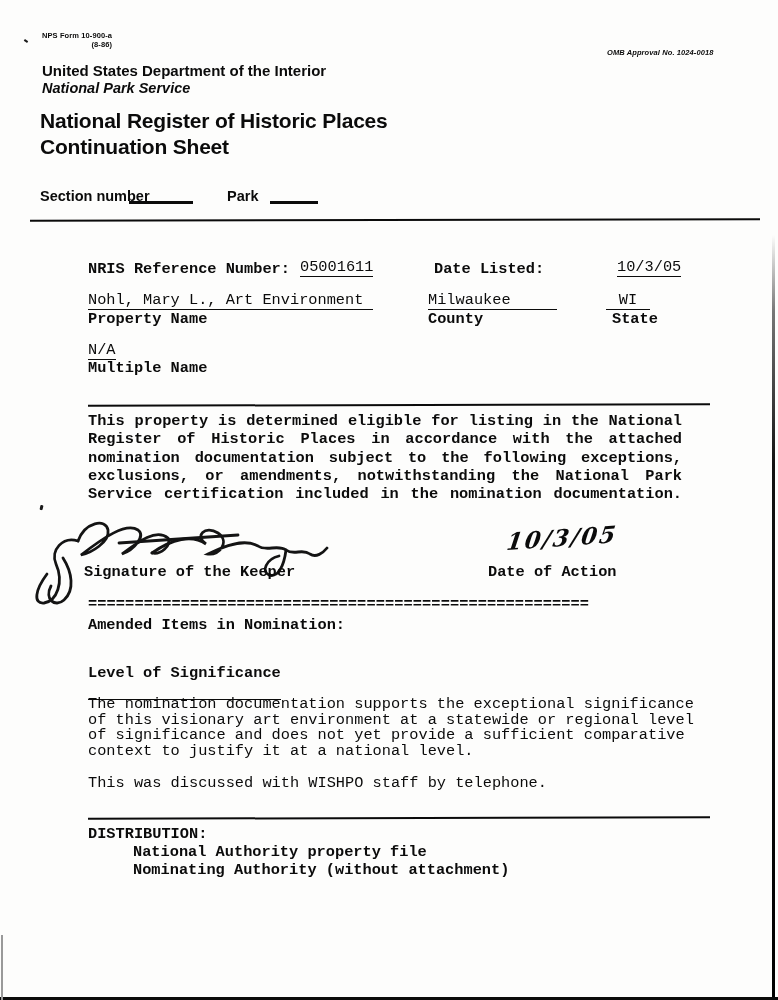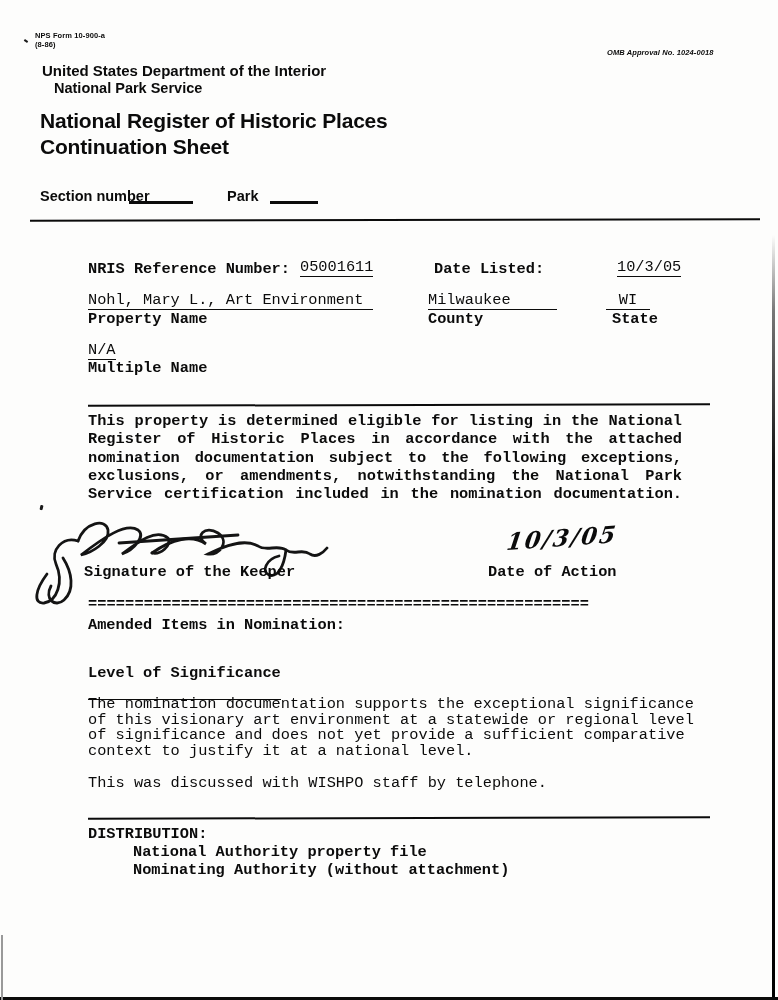--- a/index.html
+++ b/index.html
@@ -29,28 +29,28 @@
   .edge-right{background:linear-gradient(to bottom, rgba(0,0,0,0) 0%, #777 10%, #111 30%, #000 100%);}
   .mark{background:#1a1a1a;}
 </style>
 </head>
 <body>
 
 <div class="page">
 
   <div class="abs mark" style="left:24px;top:40px;width:4px;height:2px;transform:rotate(35deg);"></div>
 
-  <div class="abs tiny" style="left:35px;top:31px;">
+  <div class="abs tiny" style="left:42px;top:31px;text-align:right;">
     <div>NPS Form 10-900-a</div>
     <div>(8-86)</div>
   </div>
   <div class="abs tiny" style="left:607px;top:36px;font-style:italic;margin-top:12px;">OMB  Approval No. 1024-0018</div>
 
   <div class="abs b" style="left:42px;top:62px;font-size:15px;">United States Department of the Interior</div>
-  <div class="abs" style="left:54px;top:80px;font-size:14.5px;font-weight:600;">National Park Service</div>
+  <div class="abs" style="left:42px;top:80px;font-size:14.5px;font-weight:600;font-style:italic;">National Park Service</div>
 
   <div class="abs b" style="left:40px;top:109px;font-size:21px;letter-spacing:-0.2px;">National Register of Historic Places</div>
   <div class="abs b" style="left:40px;top:135px;font-size:21px;letter-spacing:-0.2px;">Continuation Sheet</div>
 
   <div class="abs b" style="left:40px;top:188px;font-size:14.5px;">Section number</div>
   <div class="abs rule" style="left:129px;top:201px;width:64px;height:2.5px;"></div>
   <div class="abs b" style="left:227px;top:188px;font-size:14.5px;">Park</div>
   <div class="abs rule" style="left:270px;top:201px;width:48px;height:2.5px;"></div>
 
   <div class="abs rule" style="left:30px;top:219px;width:730px;height:2px;transform:rotate(-0.1deg);"></div>

